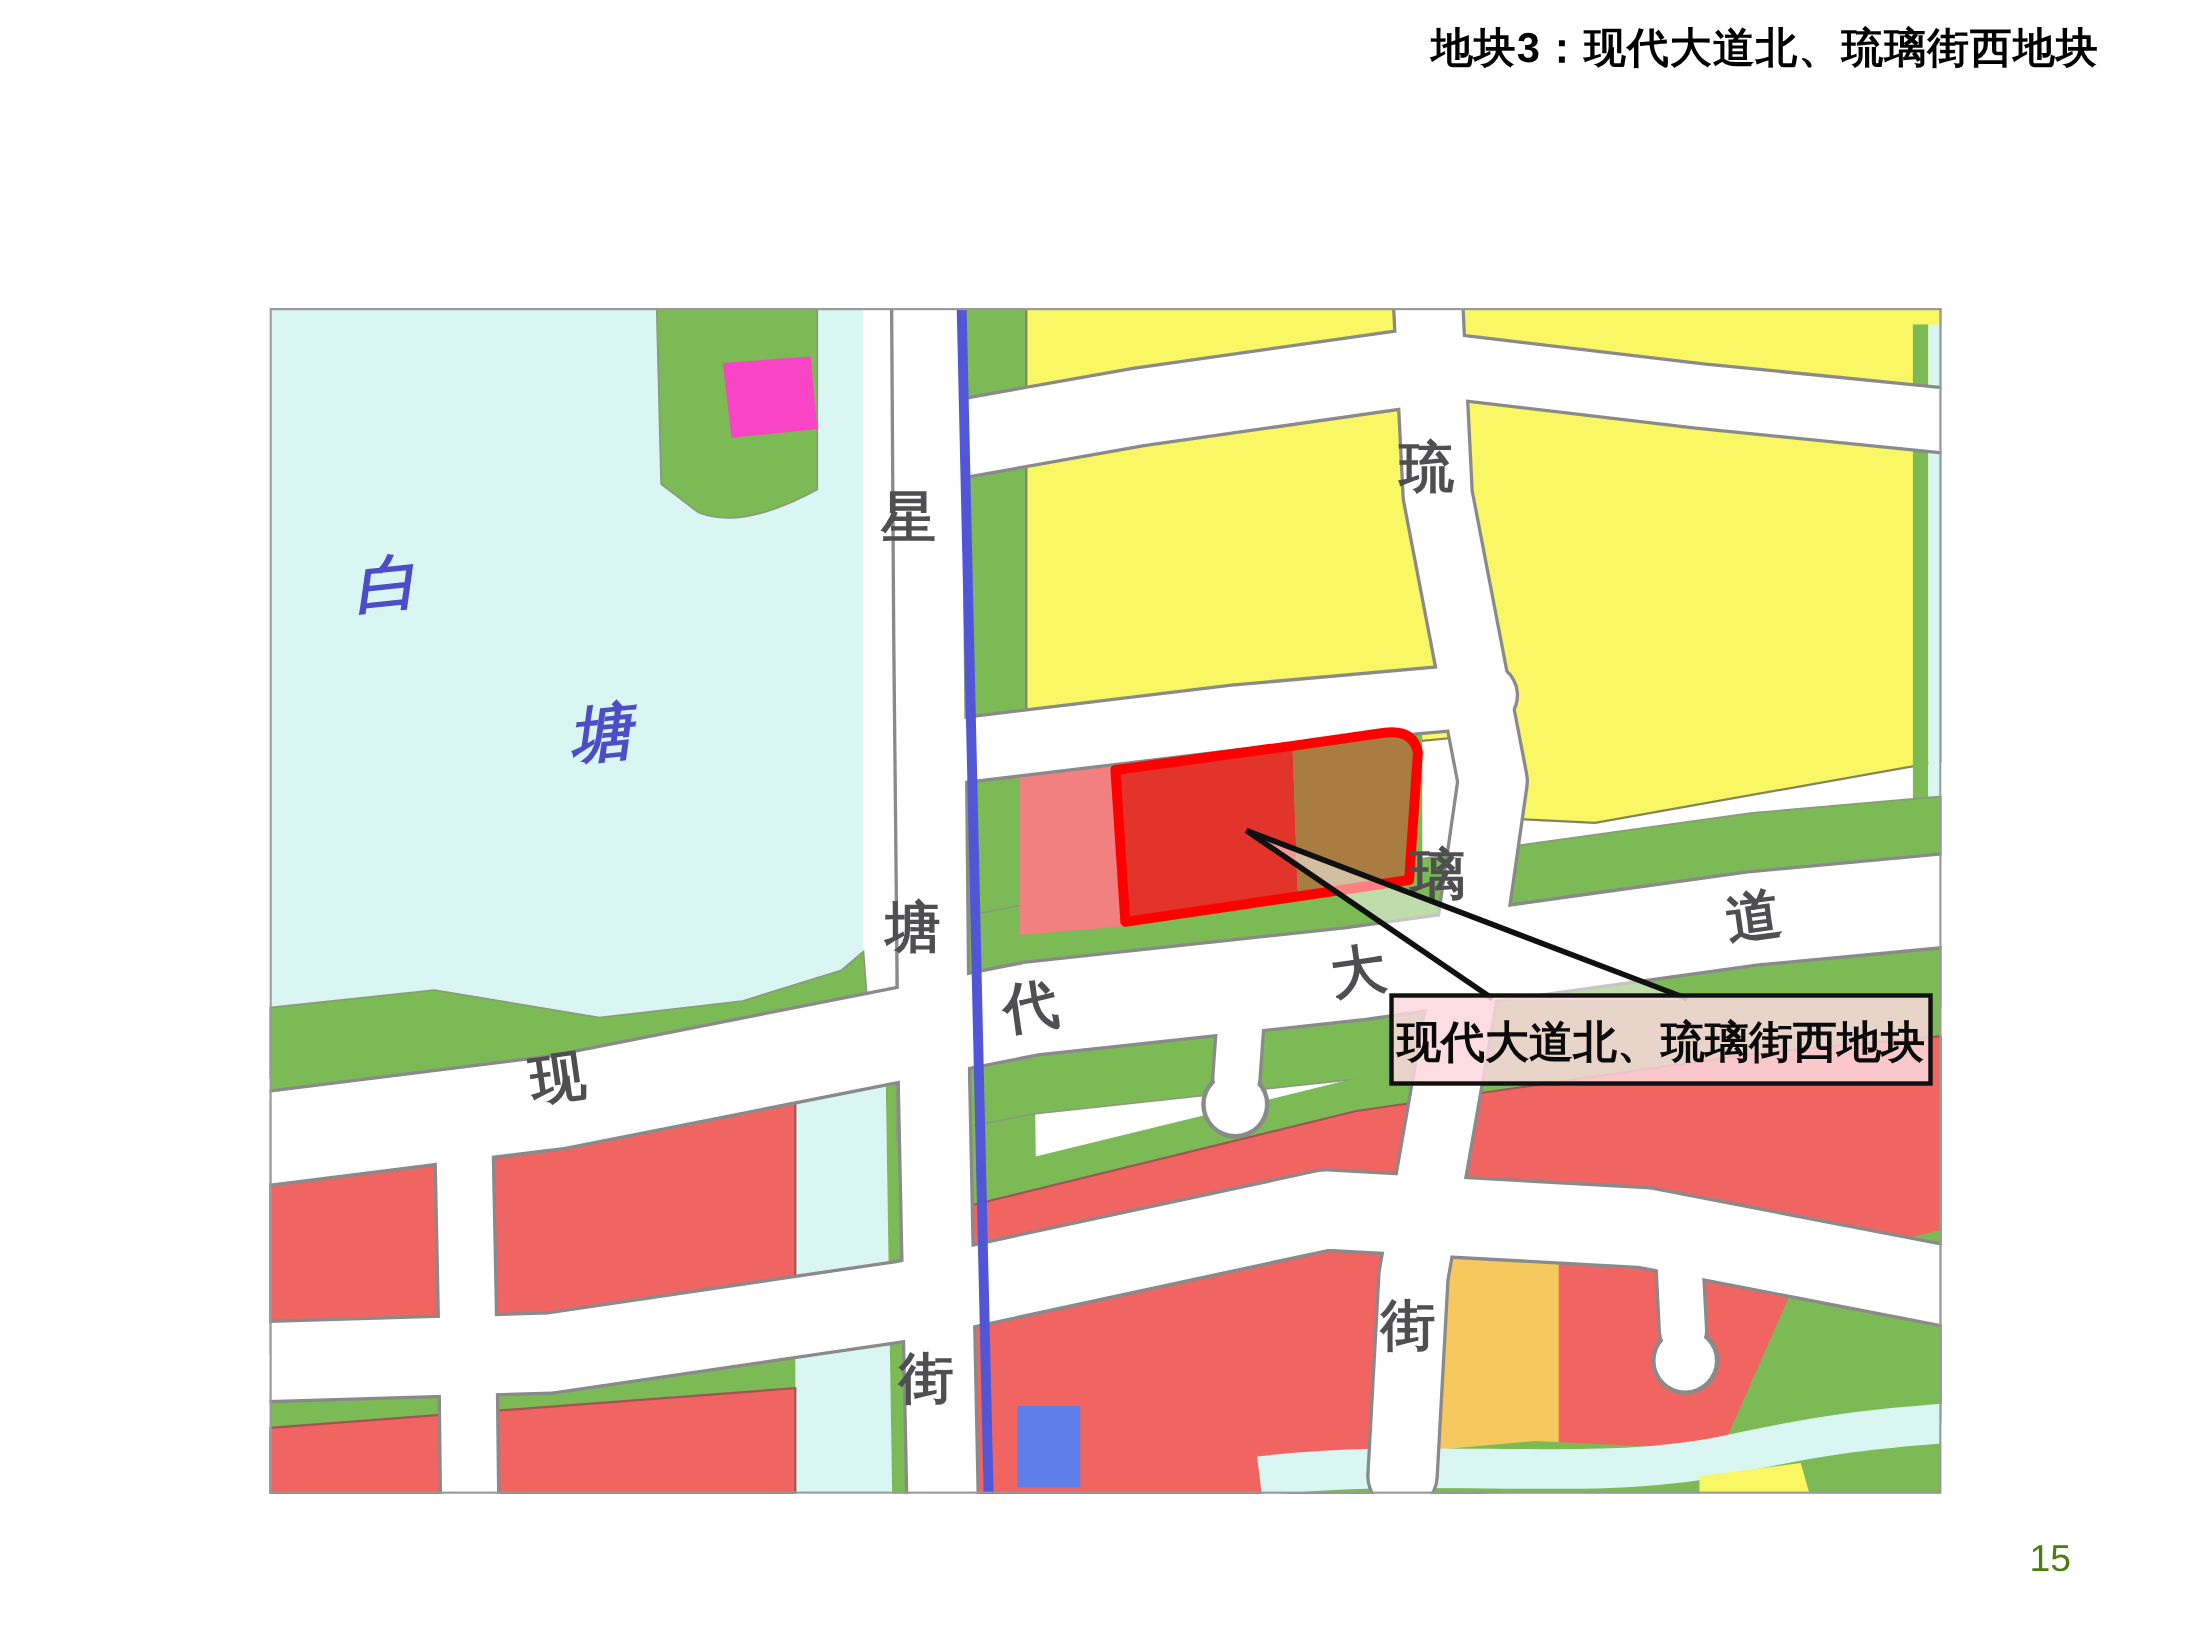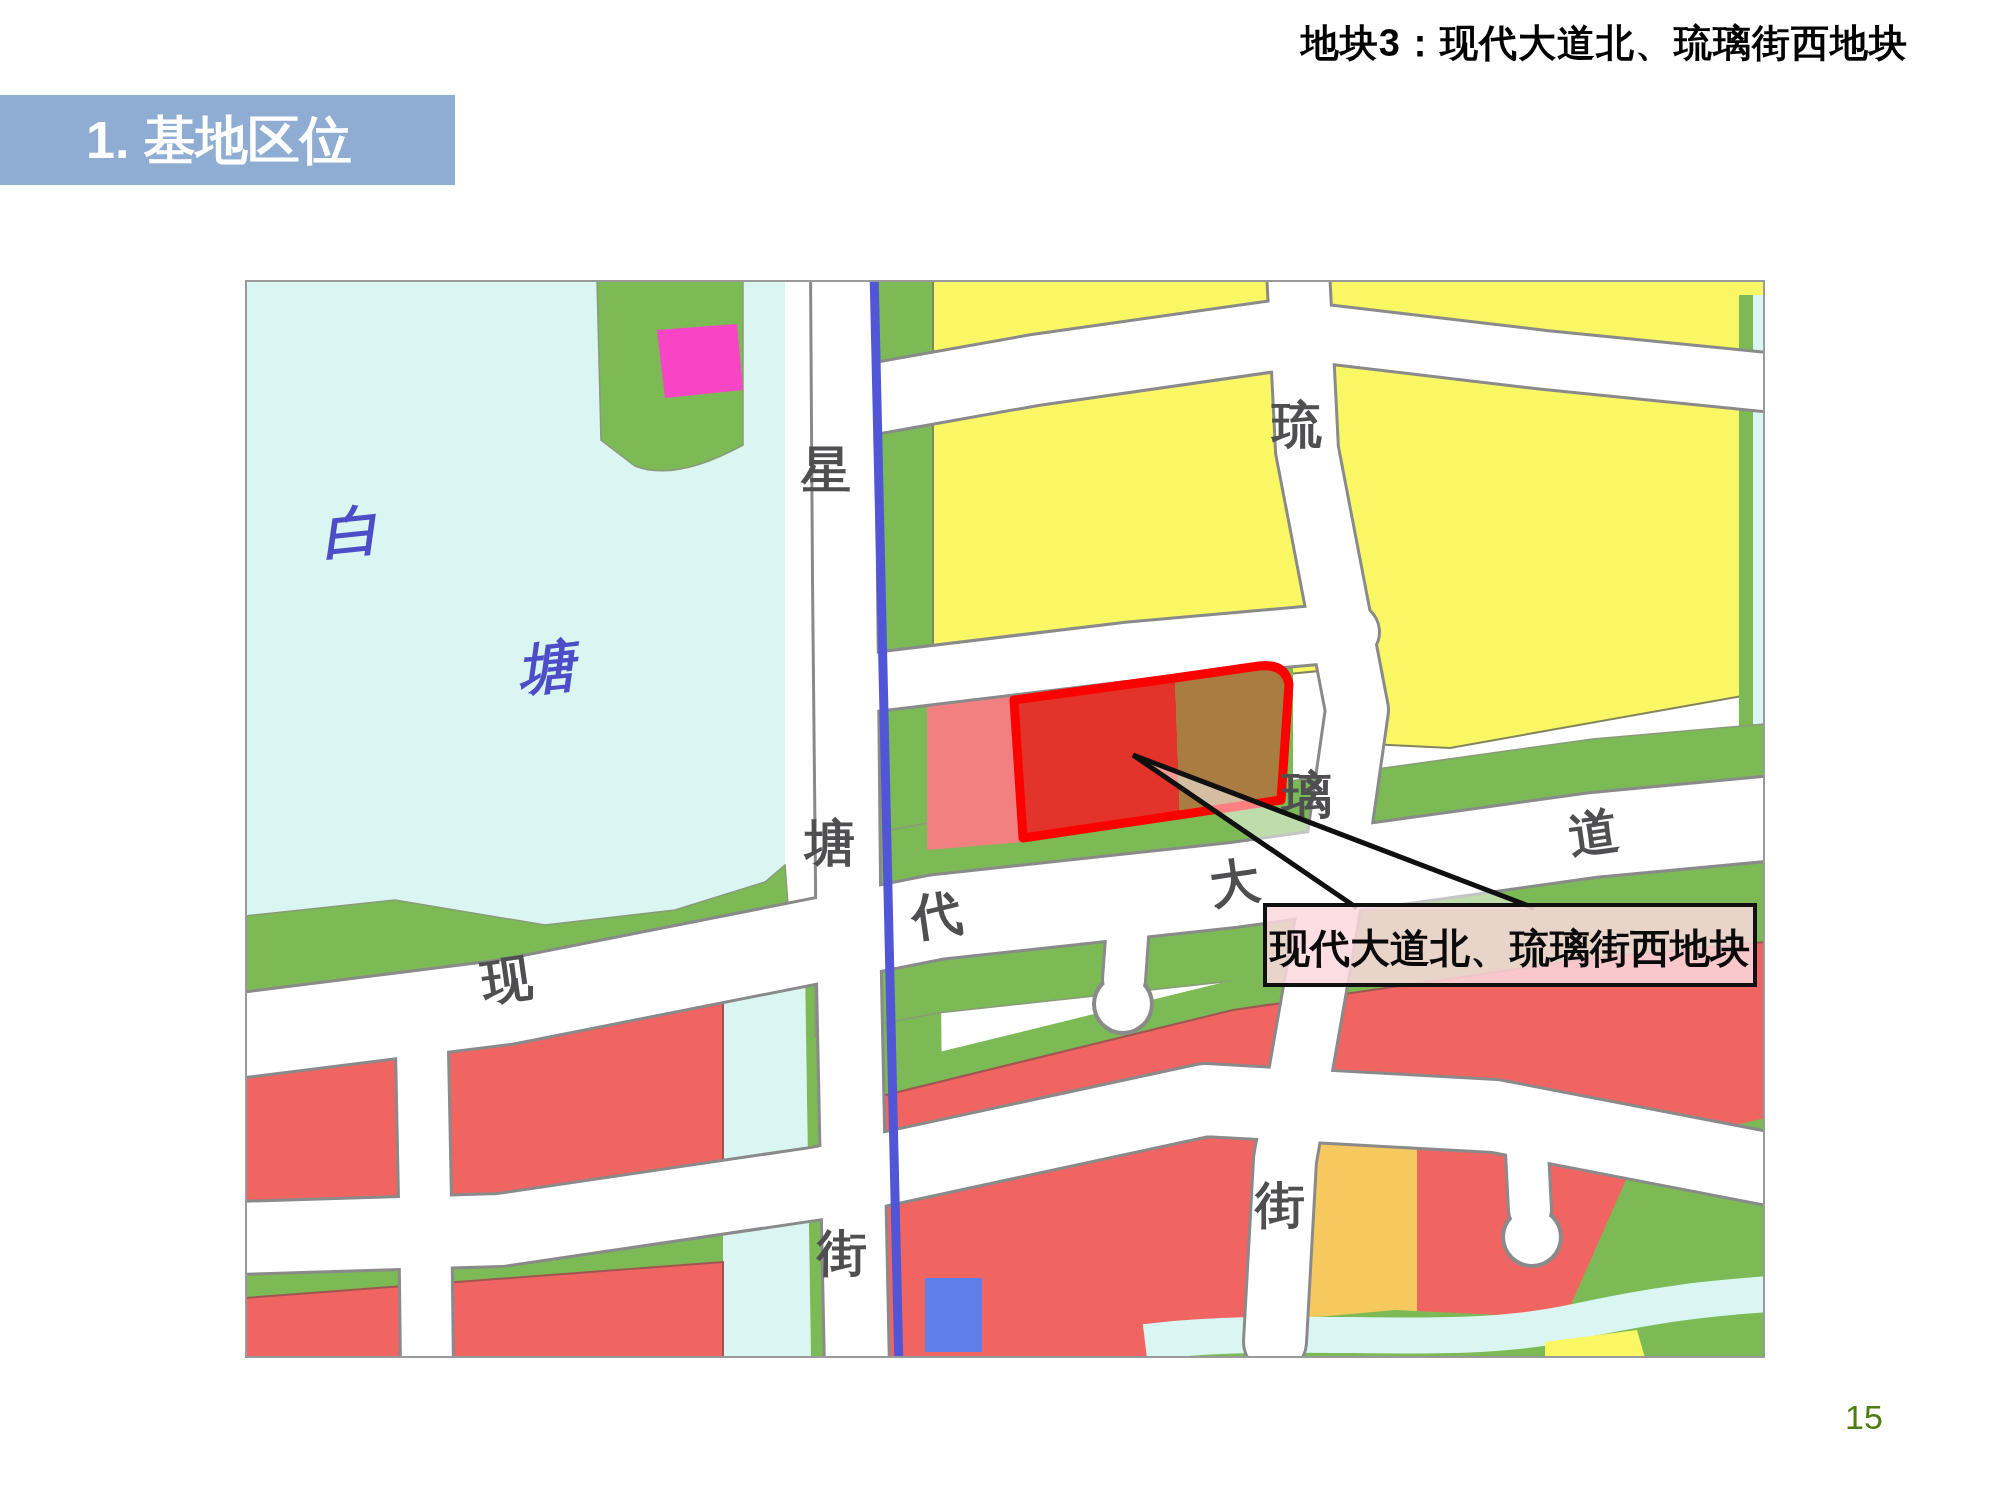--- a/index.html
+++ b/index.html
@@ -17,23 +17,20 @@
                       font-style:italic;fill:#4D4DC8;}
   svg text.callout-text{font-family:"Liberation Sans",sans-serif;font-size:40px;font-weight:700;fill:#0A0A0A;}
 </style>
 </head>
 <body>
 
 <div class="slide">
 
   <div class="header-title">地块3：现代大道北、琉璃街西地块</div>
 
-  <div class="section-bar">
-    <span class="label">1. 基地区位</span>
-  </div>
 
   <div class="map-figure">
     <svg width="1520" height="1078" viewBox="0 0 1520 1078" xmlns="http://www.w3.org/2000/svg">
 
       <rect x="0" y="0" width="1520" height="1078" fill="#ffffff"></rect>
 
       <path d="M0,0 H352 L356,160 Q400,194 440,190 L498,165 L498,0 H540 L540,585 L520,602 Q480,622 430,630 L300,645 L150,620 L0,636 Z" fill="#D9F6F2"></path>
 
       <path d="M352,0 H498 L498,165 Q430,202 390,186 L356,160 Z" fill="#7CBA55" stroke="#8a9a7a" stroke-width="1.5"></path>
       <path d="M412,50 L492,44 L498,110 L420,118 Z" fill="#F845C5"></path>

